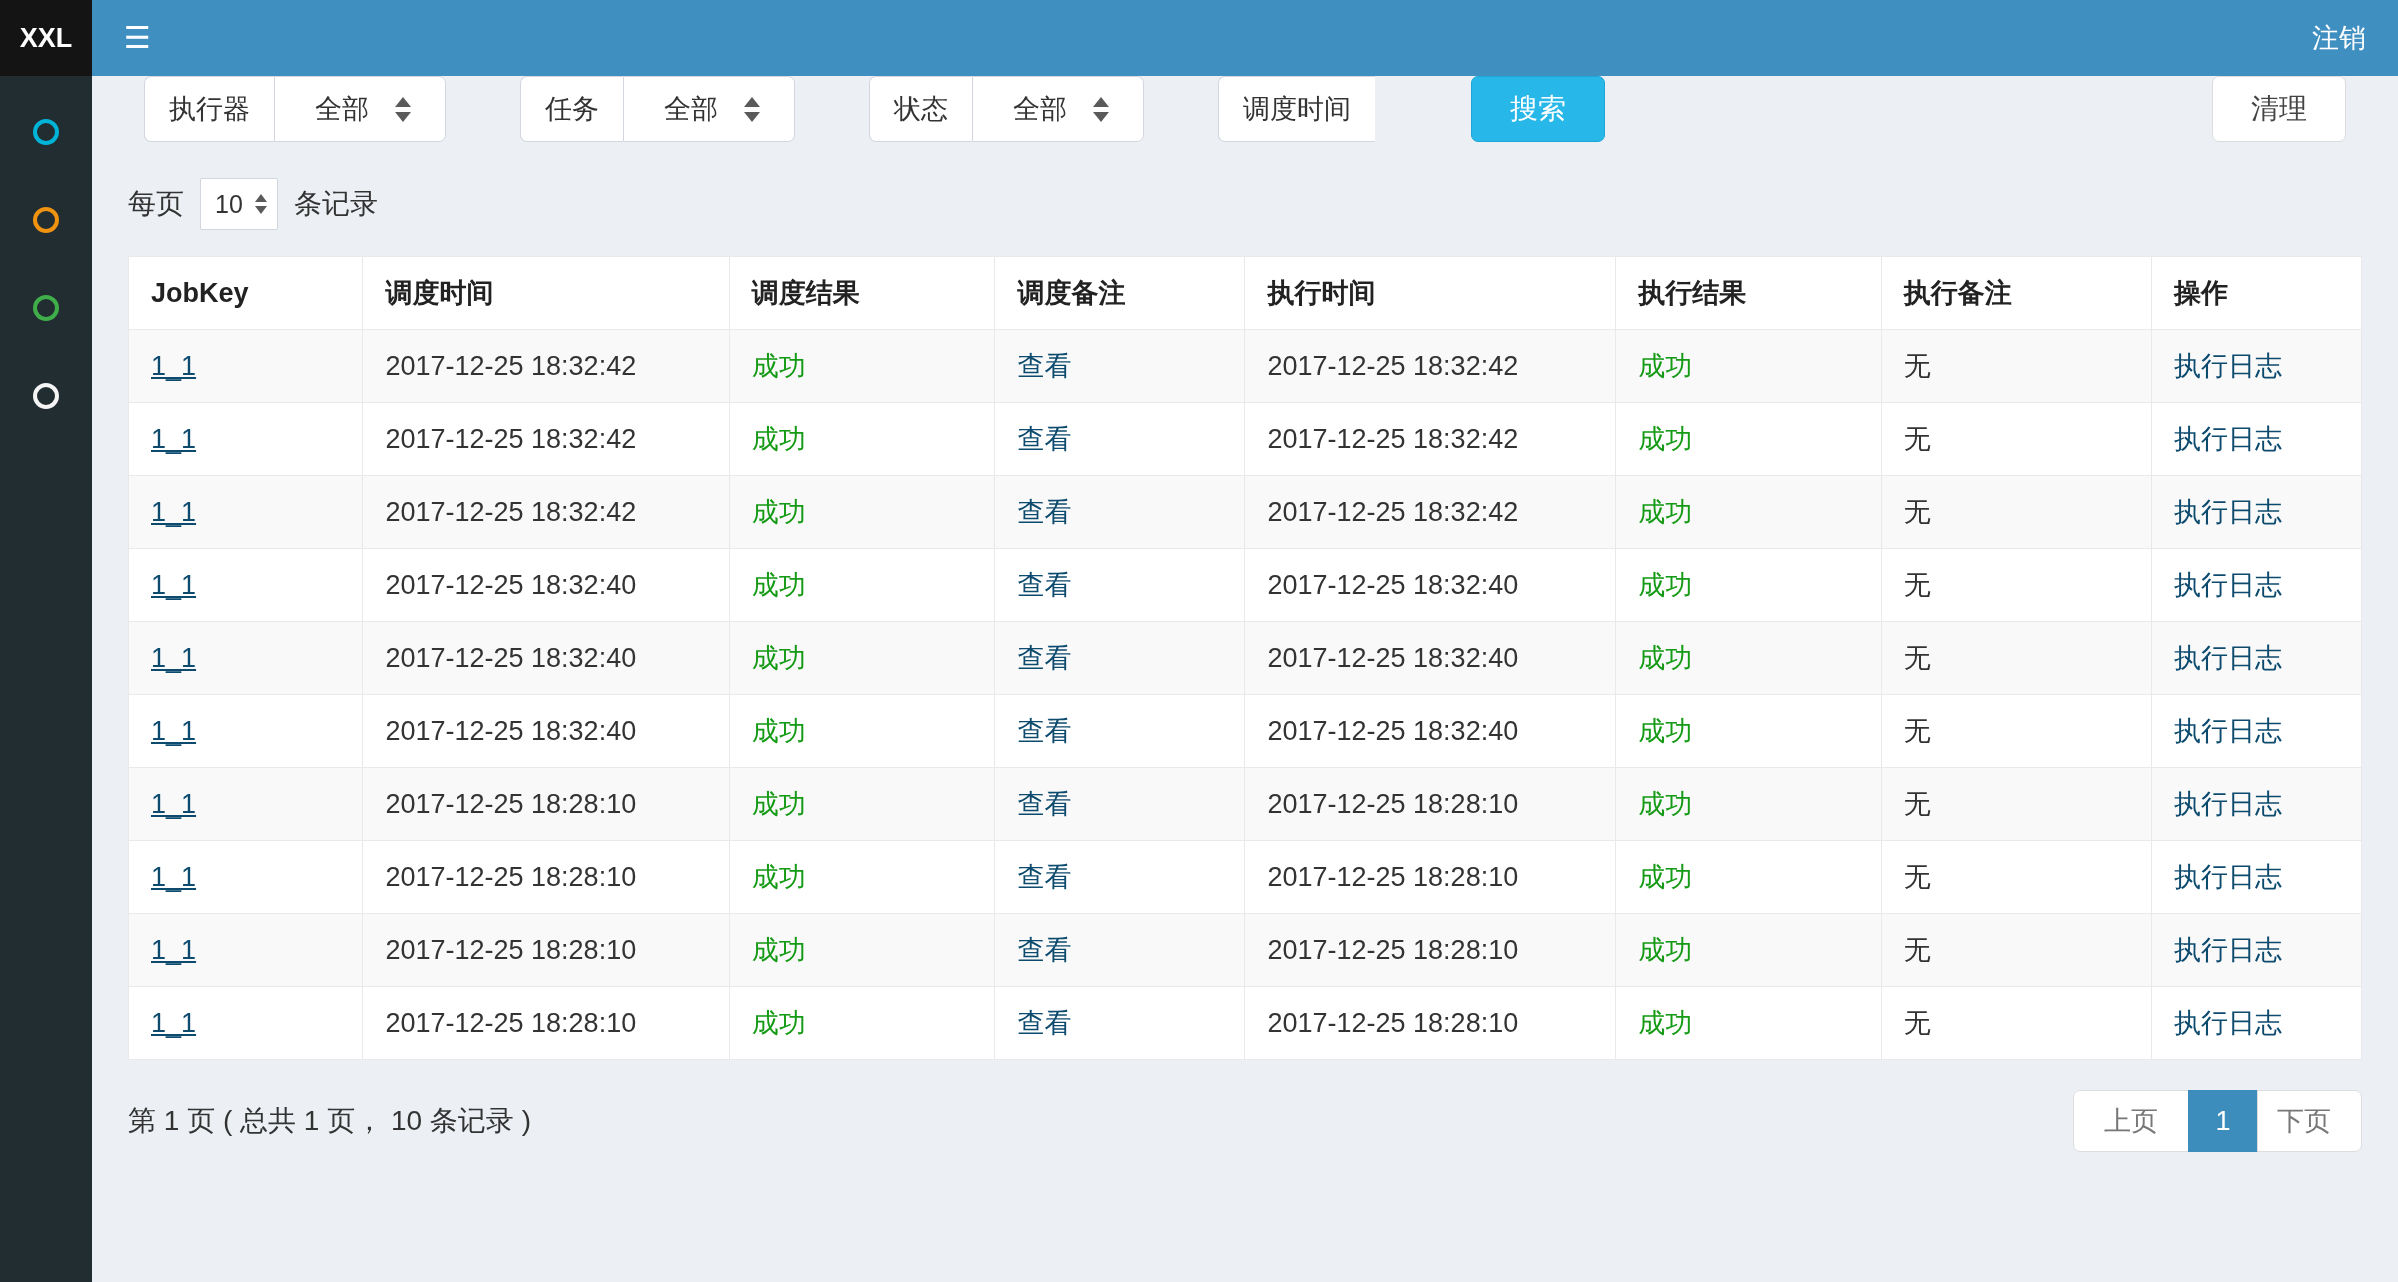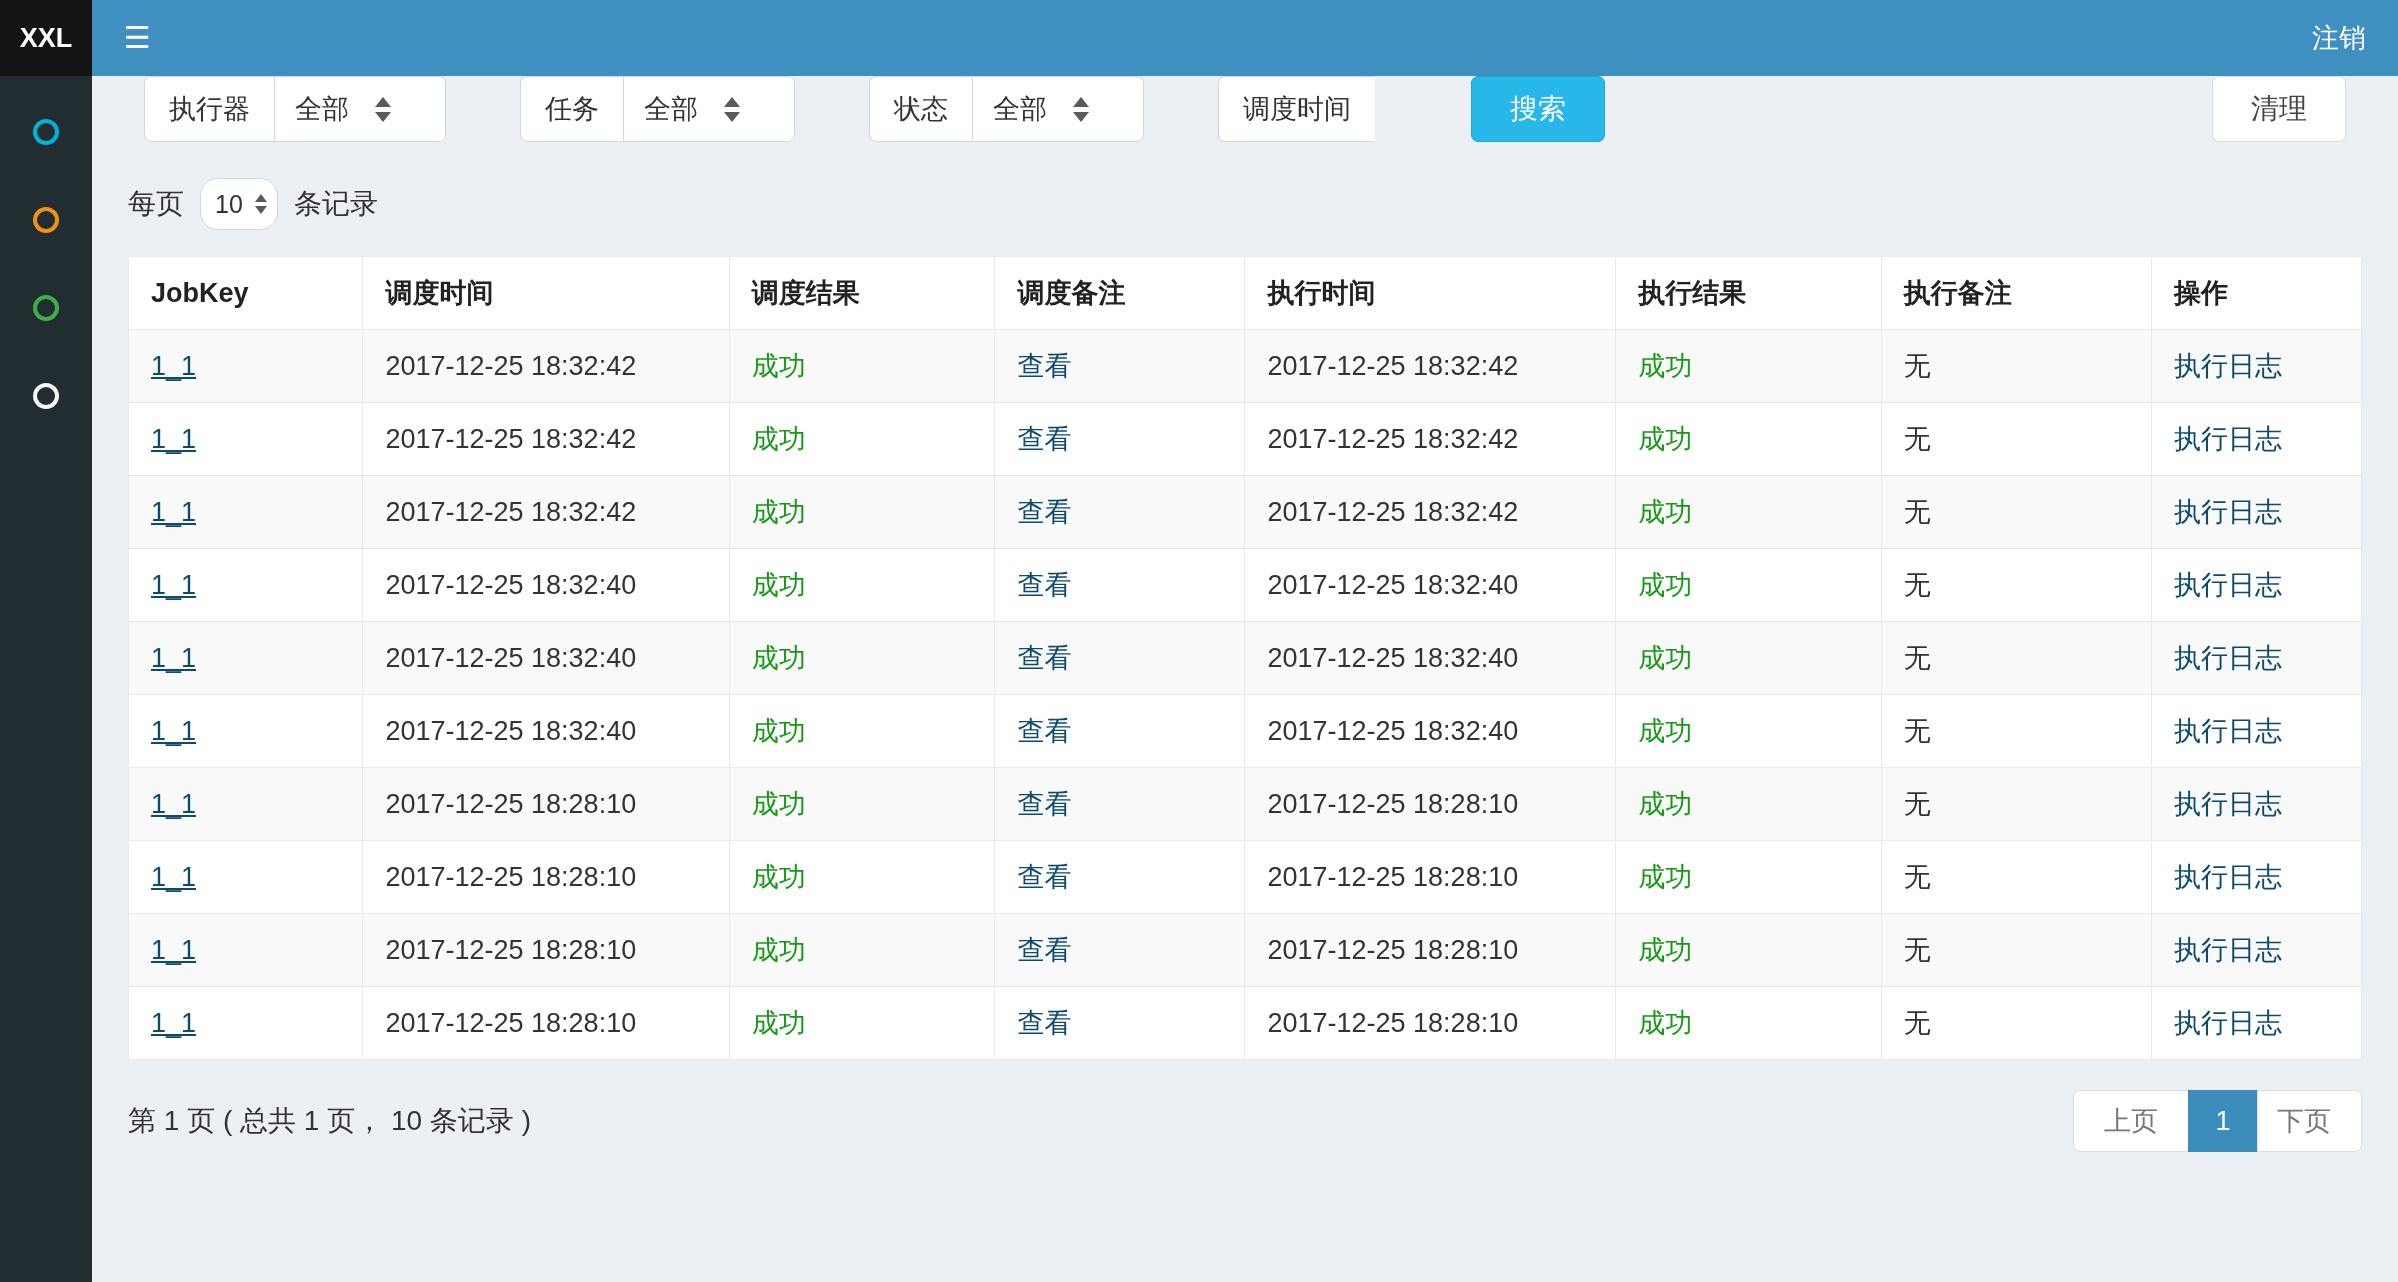--- a/index.html
+++ b/index.html
@@ -43,21 +43,21 @@
 
   
   .filter-bar { display: flex; align-items: center; padding: 0 52px; }
   .input-group { display: flex; height: 66px; }
   .ig-label {
     display: flex; align-items: center; padding: 0 24px; background: #fff;
     border: 1px solid #d2d6de; border-right: 0; font-size: 27px; color: #333;
     border-radius: 7px 0 0 7px; white-space: nowrap;
   }
   .select-box {
-    display: flex; align-items: center; justify-content: flex-start;
+    display: flex; align-items: center; justify-content: center;
     min-width: 172px; background: #fff; border: 1px solid #d2d6de;
     border-radius: 0 7px 7px 0; padding: 0 14px 0 20px; font-size: 27px;
     color: #333; cursor: pointer;
   }
   .stepper { display: flex; flex-direction: column; gap: 5px; margin-left: 26px; }
   .tri-up   { width: 0; height: 0; border-left: 8px solid transparent; border-right: 8px solid transparent; border-bottom: 10px solid #5a5a5a; }
   .tri-down { width: 0; height: 0; border-left: 8px solid transparent; border-right: 8px solid transparent; border-top: 10px solid #5a5a5a; }
   .mr { margin-right: 74px; }
   .date-input {
     width: 520px; height: 66px; background: #eeeeee; border: 1px solid #d2d6de;
@@ -67,21 +67,21 @@
   .btn {
     height: 66px; padding: 0 38px; font-size: 28px; border-radius: 7px;
     border: 1px solid transparent; cursor: pointer;
     font-family: Liberation Sans, sans-serif;
   }
   .btn-search { background: #28b7e9; border-color: #1da6d6; color: #fff; margin-left: 96px; }
   .btn-clear  { background: #fff; border-color: #dcdcdc; color: #444; margin-left: auto; }
 
   
   .page-size-row { display: flex; align-items: center; gap: 16px; padding: 36px 36px 26px 36px; font-size: 28px; color: #333; }
-  .select-box.small { min-width: 78px; height: 52px; border-radius: 18px; padding: 0 10px 0 14px; font-size: 25px; }
+  .select-box.small { min-width: 78px; height: 52px; border-radius: 2px; padding: 0 10px 0 14px; font-size: 25px; }
   .select-box.small .stepper { margin-left: 12px; gap: 4px; }
   .select-box.small .tri-up   { border-left-width: 6px; border-right-width: 6px; border-bottom-width: 8px; }
   .select-box.small .tri-down { border-left-width: 6px; border-right-width: 6px; border-top-width: 8px; }
 
   
   .log-table { margin: 0 36px; width: calc(100% - 72px); background: #fff; border-collapse: collapse; }
   .log-table th, .log-table td {
     border: 1px solid #e9e9e9; font-size: 27px; padding: 0 22px; height: 73px; text-align: left;
   }
   .log-table th { font-weight: 700; color: #222; background: #fff; }

